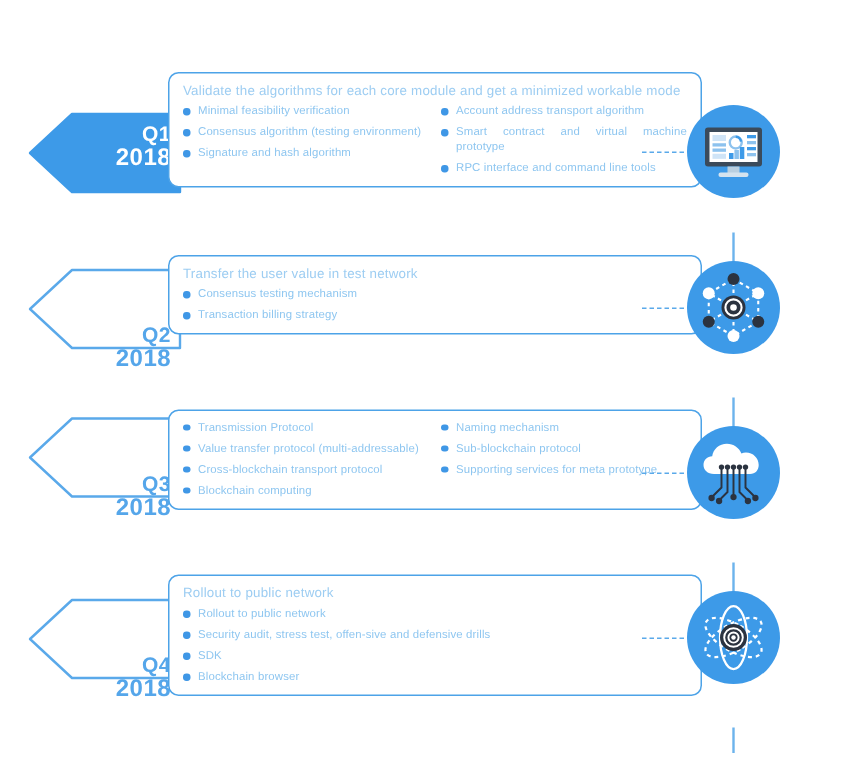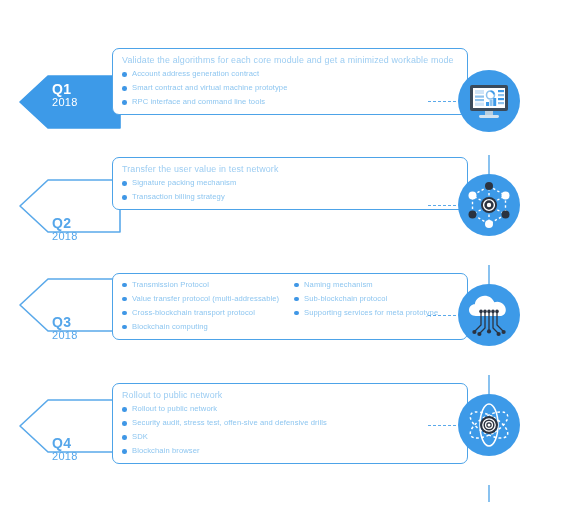--- a/index.html
+++ b/index.html
@@ -36,29 +36,29 @@
     left: 18px;
     width: 104px;
     height: 56px;
   }
   .qtag svg { display: block; width: 104px; height: 56px; }
   .qtag .qlabel {
     position: absolute;
     right: 8px;
     top: 8px;
     width: 62px;
-    text-align: left;
+    text-align: right;
     line-height: 1.08;
     font-size: 14px;
     font-weight: 700;
     letter-spacing: 0.3px;
   }
   .qtag.solid .qlabel { color: #ffffff; }
   .qtag.outline .qlabel { color: #55a6ea; margin-top: 30px; }
-  .qlabel .qyear { display: block; font-size: 11px; font-weight: 400; }
+  .qlabel .qyear { display: block; font-size: 16px; font-weight: 700; }
 
   
   .card {
     position: absolute;
     left: 112px;
     width: 356px;
     box-sizing: border-box;
     border: 1.4px solid #4da3e8;
     border-radius: 7px;
     background: #ffffff;
@@ -152,21 +152,26 @@
       <div class="qlabel">
         <span>Q1</span>
         <span class="qyear">2018</span>
       </div>
     </div>
 
     <div class="card" style="top:48px;">
       <div class="card-title">Validate the algorithms for each core module and get a minimized workable mode</div>
       <div class="cols">
         <div class="col">
-          <div class="bullet">Account address generation contract</div>
+          <div class="bullet">Minimal feasibility verification</div>
+          <div class="bullet">Consensus algorithm (testing environment)</div>
+          <div class="bullet">Signature and hash algorithm</div>
+        </div>
+        <div class="col">
+          <div class="bullet">Account address transport algorithm</div>
           <div class="bullet">Smart contract and virtual machine prototype</div>
           <div class="bullet">RPC interface and command line tools</div>
         </div>
       </div>
     </div>
 
     <div class="dash" style="left:428px; top:101px;"></div>
 
     <div class="badge" style="left:457px; top:69px;">
       <svg viewBox="0 0 64 64">
@@ -197,25 +202,25 @@
     <div class="qtag outline" style="top:68px;">
       <svg viewBox="0 0 104 56">
         <path d="M30,2 L102,2 L102,54 L30,54 L2,28 Z" fill="#ffffff" stroke="#5aa9ea" stroke-width="1.6" stroke-linejoin="round"></path>
       </svg>
       <div class="qlabel">
         <span>Q2</span>
         <span class="qyear">2018</span>
       </div>
     </div>
 
-    <div class="card" style="top:47px;">
+    <div class="card" style="top:60px;">
       <div class="card-title">Transfer the user value in test network</div>
       <div class="cols">
         <div class="col">
-          <div class="bullet">Signature packing mechanism</div>
+          <div class="bullet">Consensus testing mechanism</div>
           <div class="bullet">Transaction billing strategy</div>
         </div>
       </div>
     </div>
 
     <div class="dash" style="left:428px; top:95px;"></div>
 
     <div class="badge" style="left:457px; top:63px;">
       <svg viewBox="0 0 64 64">
         <circle cx="32" cy="32" r="31" fill="#3d9ae8"></circle>

